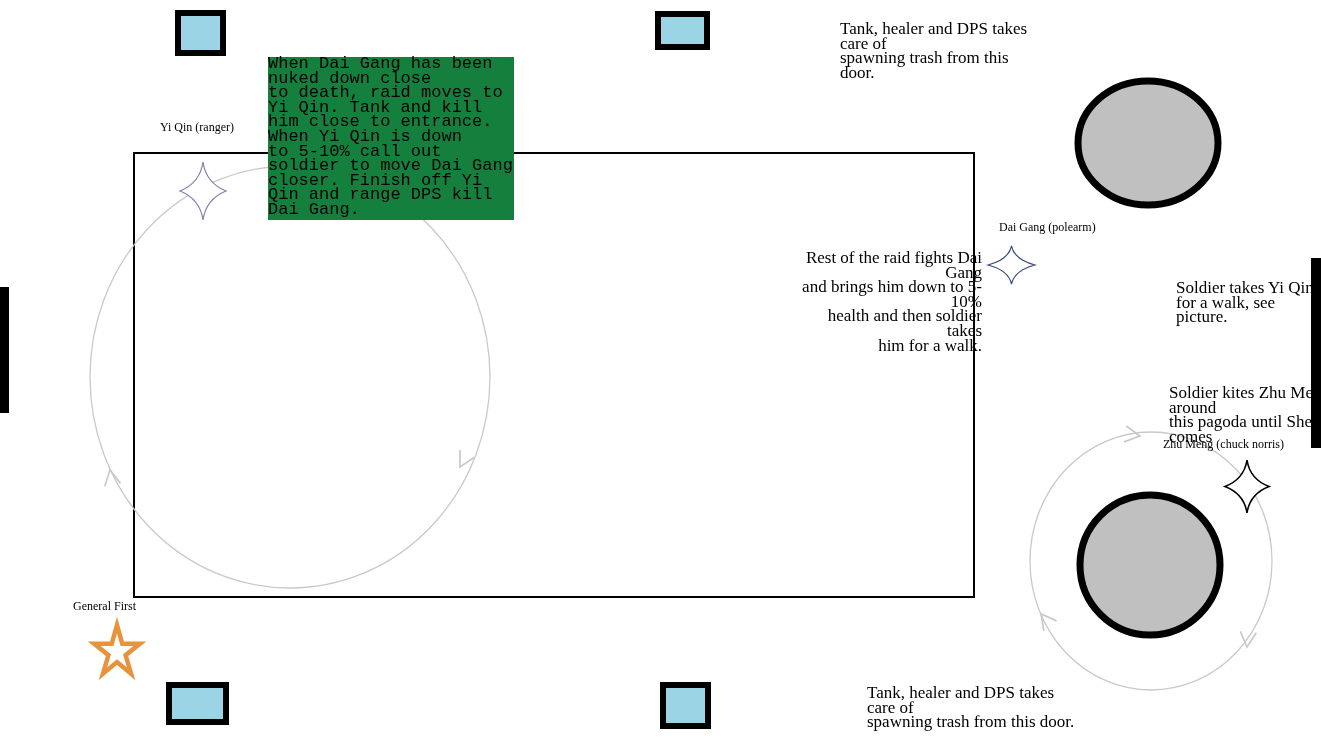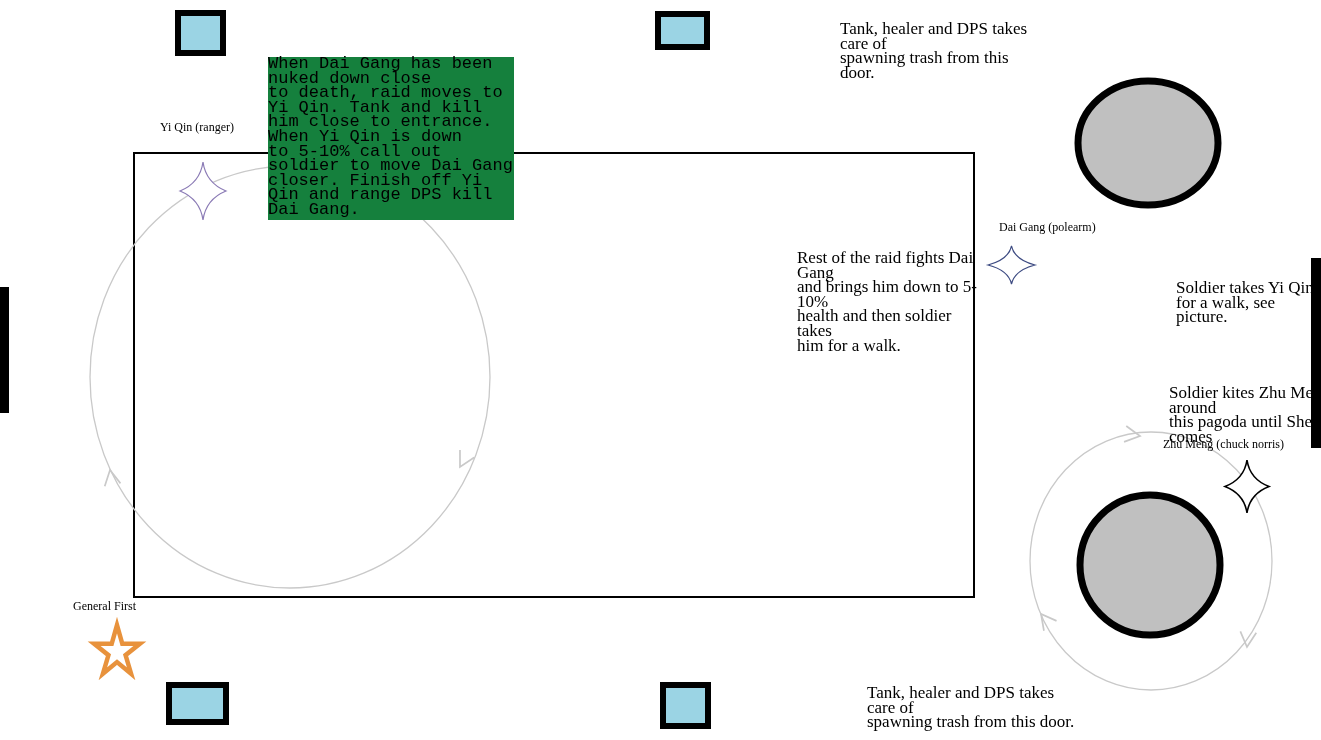--- a/index.html
+++ b/index.html
@@ -108,21 +108,21 @@
 closer. Finish off Yi Qin and range DPS kill
 Dai Gang.</div>
 
   <div class="label" style="left:160px;top:120px;">Yi Qin (ranger)</div>
 
   <div class="note" style="left:840px;top:22px;width:205px;">Tank, healer and DPS takes care of
 spawning trash from this door.</div>
 
   <div class="label" style="left:951px;top:220px;margin-left:48px;">Dai Gang (polearm)</div>
 
-  <div class="note" style="left:797px;top:251px;width:185px;">Rest of the raid fights Dai Gang
+  <div class="note" style="left:797px;top:251px;width:185px;text-align:right;">Rest of the raid fights Dai Gang
 and brings him down to 5-10%
 health and then soldier takes
 him for a walk.</div>
 
 
   <div class="note" style="left:1176px;top:281px;width:145px;">Soldier takes Yi Qin
 for a walk, see picture.</div>
 
   <div class="note" style="left:1122px;top:386px;width:190px;margin-left:47px;">Soldier kites Zhu Meng around
 this pagoda until Sheng comes</div>

